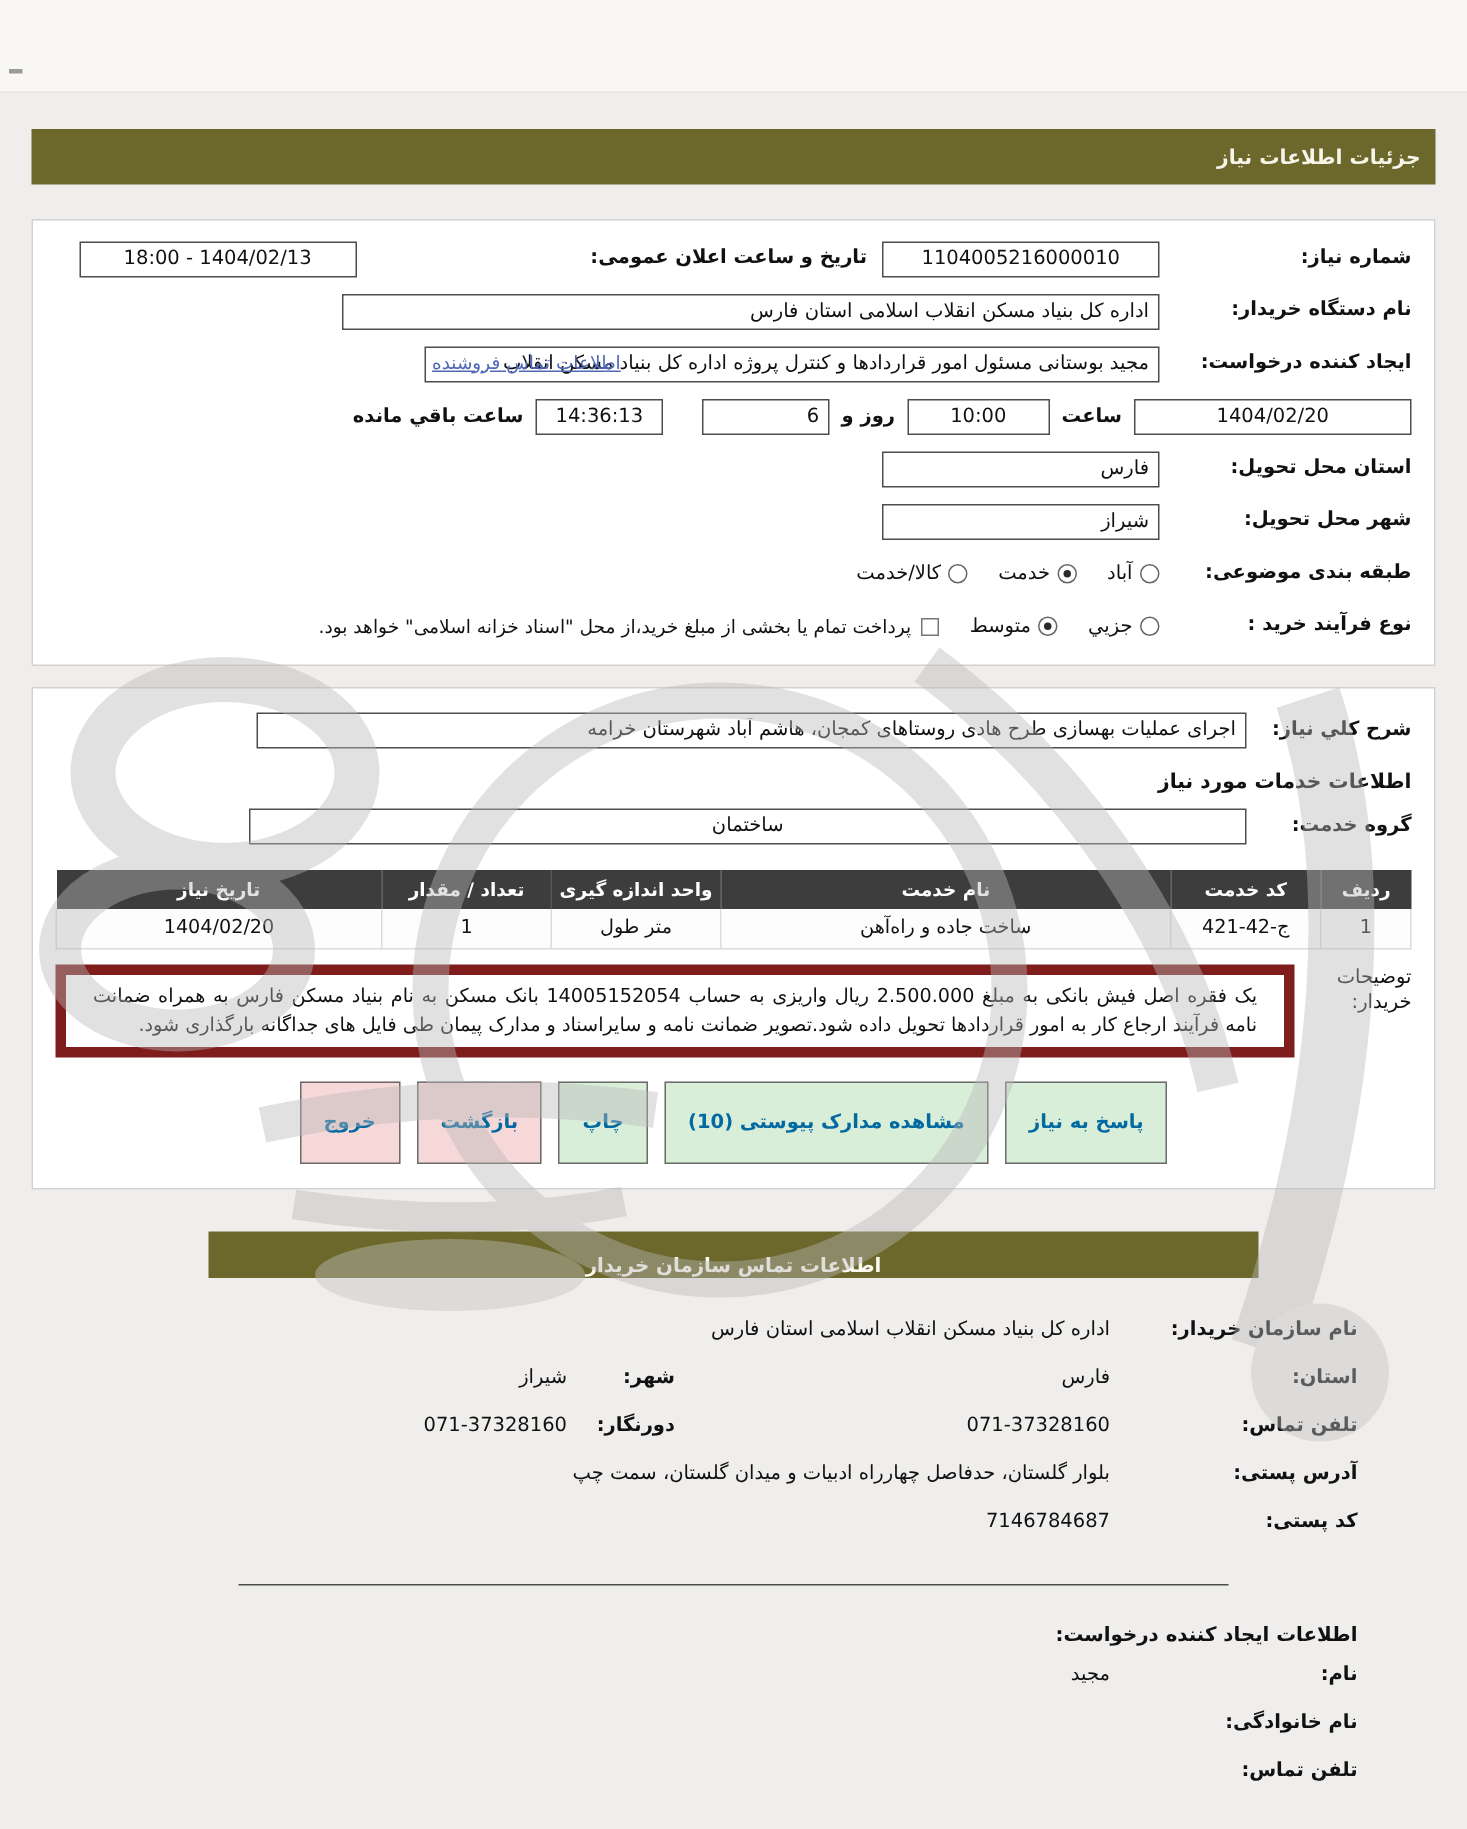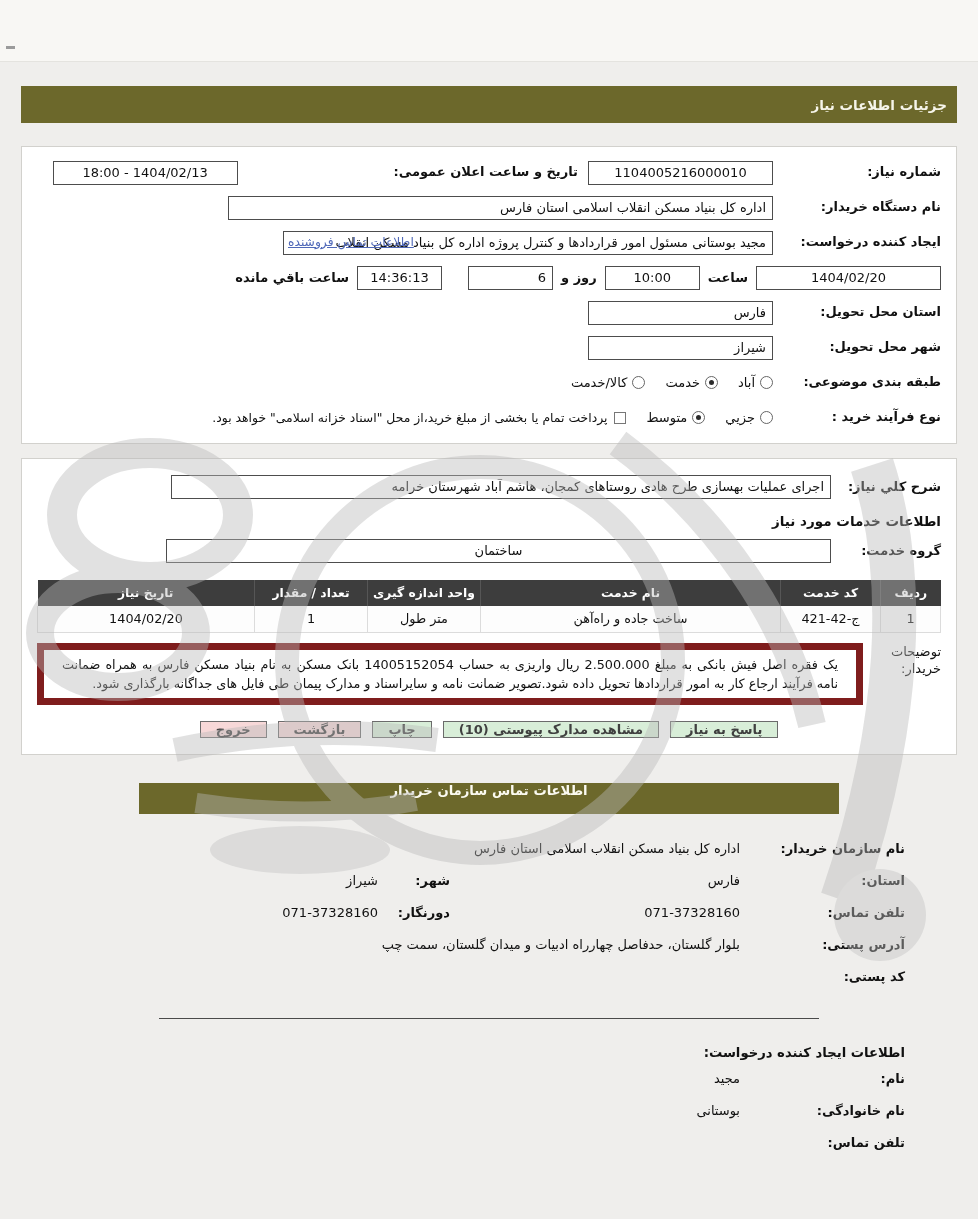--- a/index.html
+++ b/index.html
@@ -33,24 +33,24 @@
   .cb{width:12px;height:12px;border:1px solid #777;background:#fff;margin-left:7px;flex:0 0 auto}
   .note{font-size:12.4px;white-space:nowrap}
   .sub{font-weight:bold;font-size:13.5px;margin:9px 0 4px}
   table.svc{width:100%;border-collapse:collapse;margin-top:12px;table-layout:fixed}
   .svc th{background:var(--table_header);color:#fff;font-size:12.3px;font-weight:bold;height:26px;border-left:1px solid #565656;padding:0 4px}
   .svc th:last-child{border-left:none}
   .svc td{background:#fdfdfd;text-align:center;font-size:12.8px;height:26px;border:1px solid #dcdcdc;border-top:none;padding:0 4px}
   .notesrow{display:flex;align-items:flex-start;margin-top:10px}
   .notes{flex:1;border:7px solid #7f1d1d;background:#fff;padding:5px 18px;font-size:12.8px;line-height:1.5;text-align:justify}
   .btnrow{display:flex;justify-content:center;gap:11px;margin-top:16px}
-  .btn{font:bold 13px "DejaVu Sans",sans-serif;border:1px solid #6b6b6b;padding:0 15px;cursor:pointer;color:#404040}
+  .btn{font:bold 13px "DejaVu Sans",sans-serif;border:1px solid #6b6b6b;padding:19px 15px;cursor:pointer;color:#0369a1}
   .btn.green{background:var(--button_green)}
   .btn.pink{background:var(--button_pink)}
-  .cbar{width:700px;margin:28px auto 0;height:31px;background:var(--accent);color:#fbfaf0;font-weight:bold;font-size:13.2px;display:flex;align-items:flex-start;justify-content:center;position:relative;z-index:1}
+  .cbar{width:700px;margin:28px auto 0;height:31px;background:var(--accent);color:#fbfaf0;font-weight:bold;font-size:13.2px;display:flex;align-items:flex-end;justify-content:center;position:relative;z-index:1}
   .csec{width:812px;margin:24px 73px 0 auto;position:relative;z-index:1;font-size:13px}
   .csec.second{margin-top:8px}
   .crow{display:flex;align-items:flex-start;min-height:32px;padding-top:3px}
   .clbl{flex:0 0 165px;font-weight:bold}
   .cval{flex:1}
   .cval.fixed{flex:0 0 290px}
   .clbl2{flex:0 0 72px;font-weight:bold}
   .cval2{flex:1}
   hr.div{width:660px;margin:20px auto 0;border:none;border-top:1px solid #4a4a4a}
   .chead{width:812px;margin:26px 73px 0 auto;font-weight:bold;font-size:13.2px;position:relative;z-index:1}
@@ -208,35 +208,35 @@
     <div class="cval fixed">071-37328160</div>
     <div class="clbl2">دورنگار:</div>
     <div class="cval2">071-37328160</div>
   </div>
   <div class="crow">
     <div class="clbl">آدرس پستی:</div>
     <div class="cval">بلوار گلستان، حدفاصل چهارراه ادبیات و میدان گلستان، سمت چپ</div>
   </div>
   <div class="crow">
     <div class="clbl">کد پستی:</div>
+    <div class="cval">7146784687</div>
   </div>
 </div>
 
 <hr class="div">
 
 <div class="chead">اطلاعات ایجاد کننده درخواست:</div>
 
 <div class="csec second">
   <div class="crow">
     <div class="clbl">نام:</div>
     <div class="cval">مجید</div>
   </div>
   <div class="crow">
     <div class="clbl">نام خانوادگی:</div>
-    <div class="cval">بوستانی</div>
   </div>
   <div class="crow">
     <div class="clbl">تلفن تماس:</div>
   </div>
 </div>
 
 <svg class="watermark" width="978" height="650" viewBox="0 0 978 650">
   <g fill="none" stroke="#b9b9b9">
     <ellipse cx="150" cy="120" rx="88" ry="62" stroke-width="30"></ellipse>
     <ellipse cx="118" cy="238" rx="78" ry="54" stroke-width="28"></ellipse>

